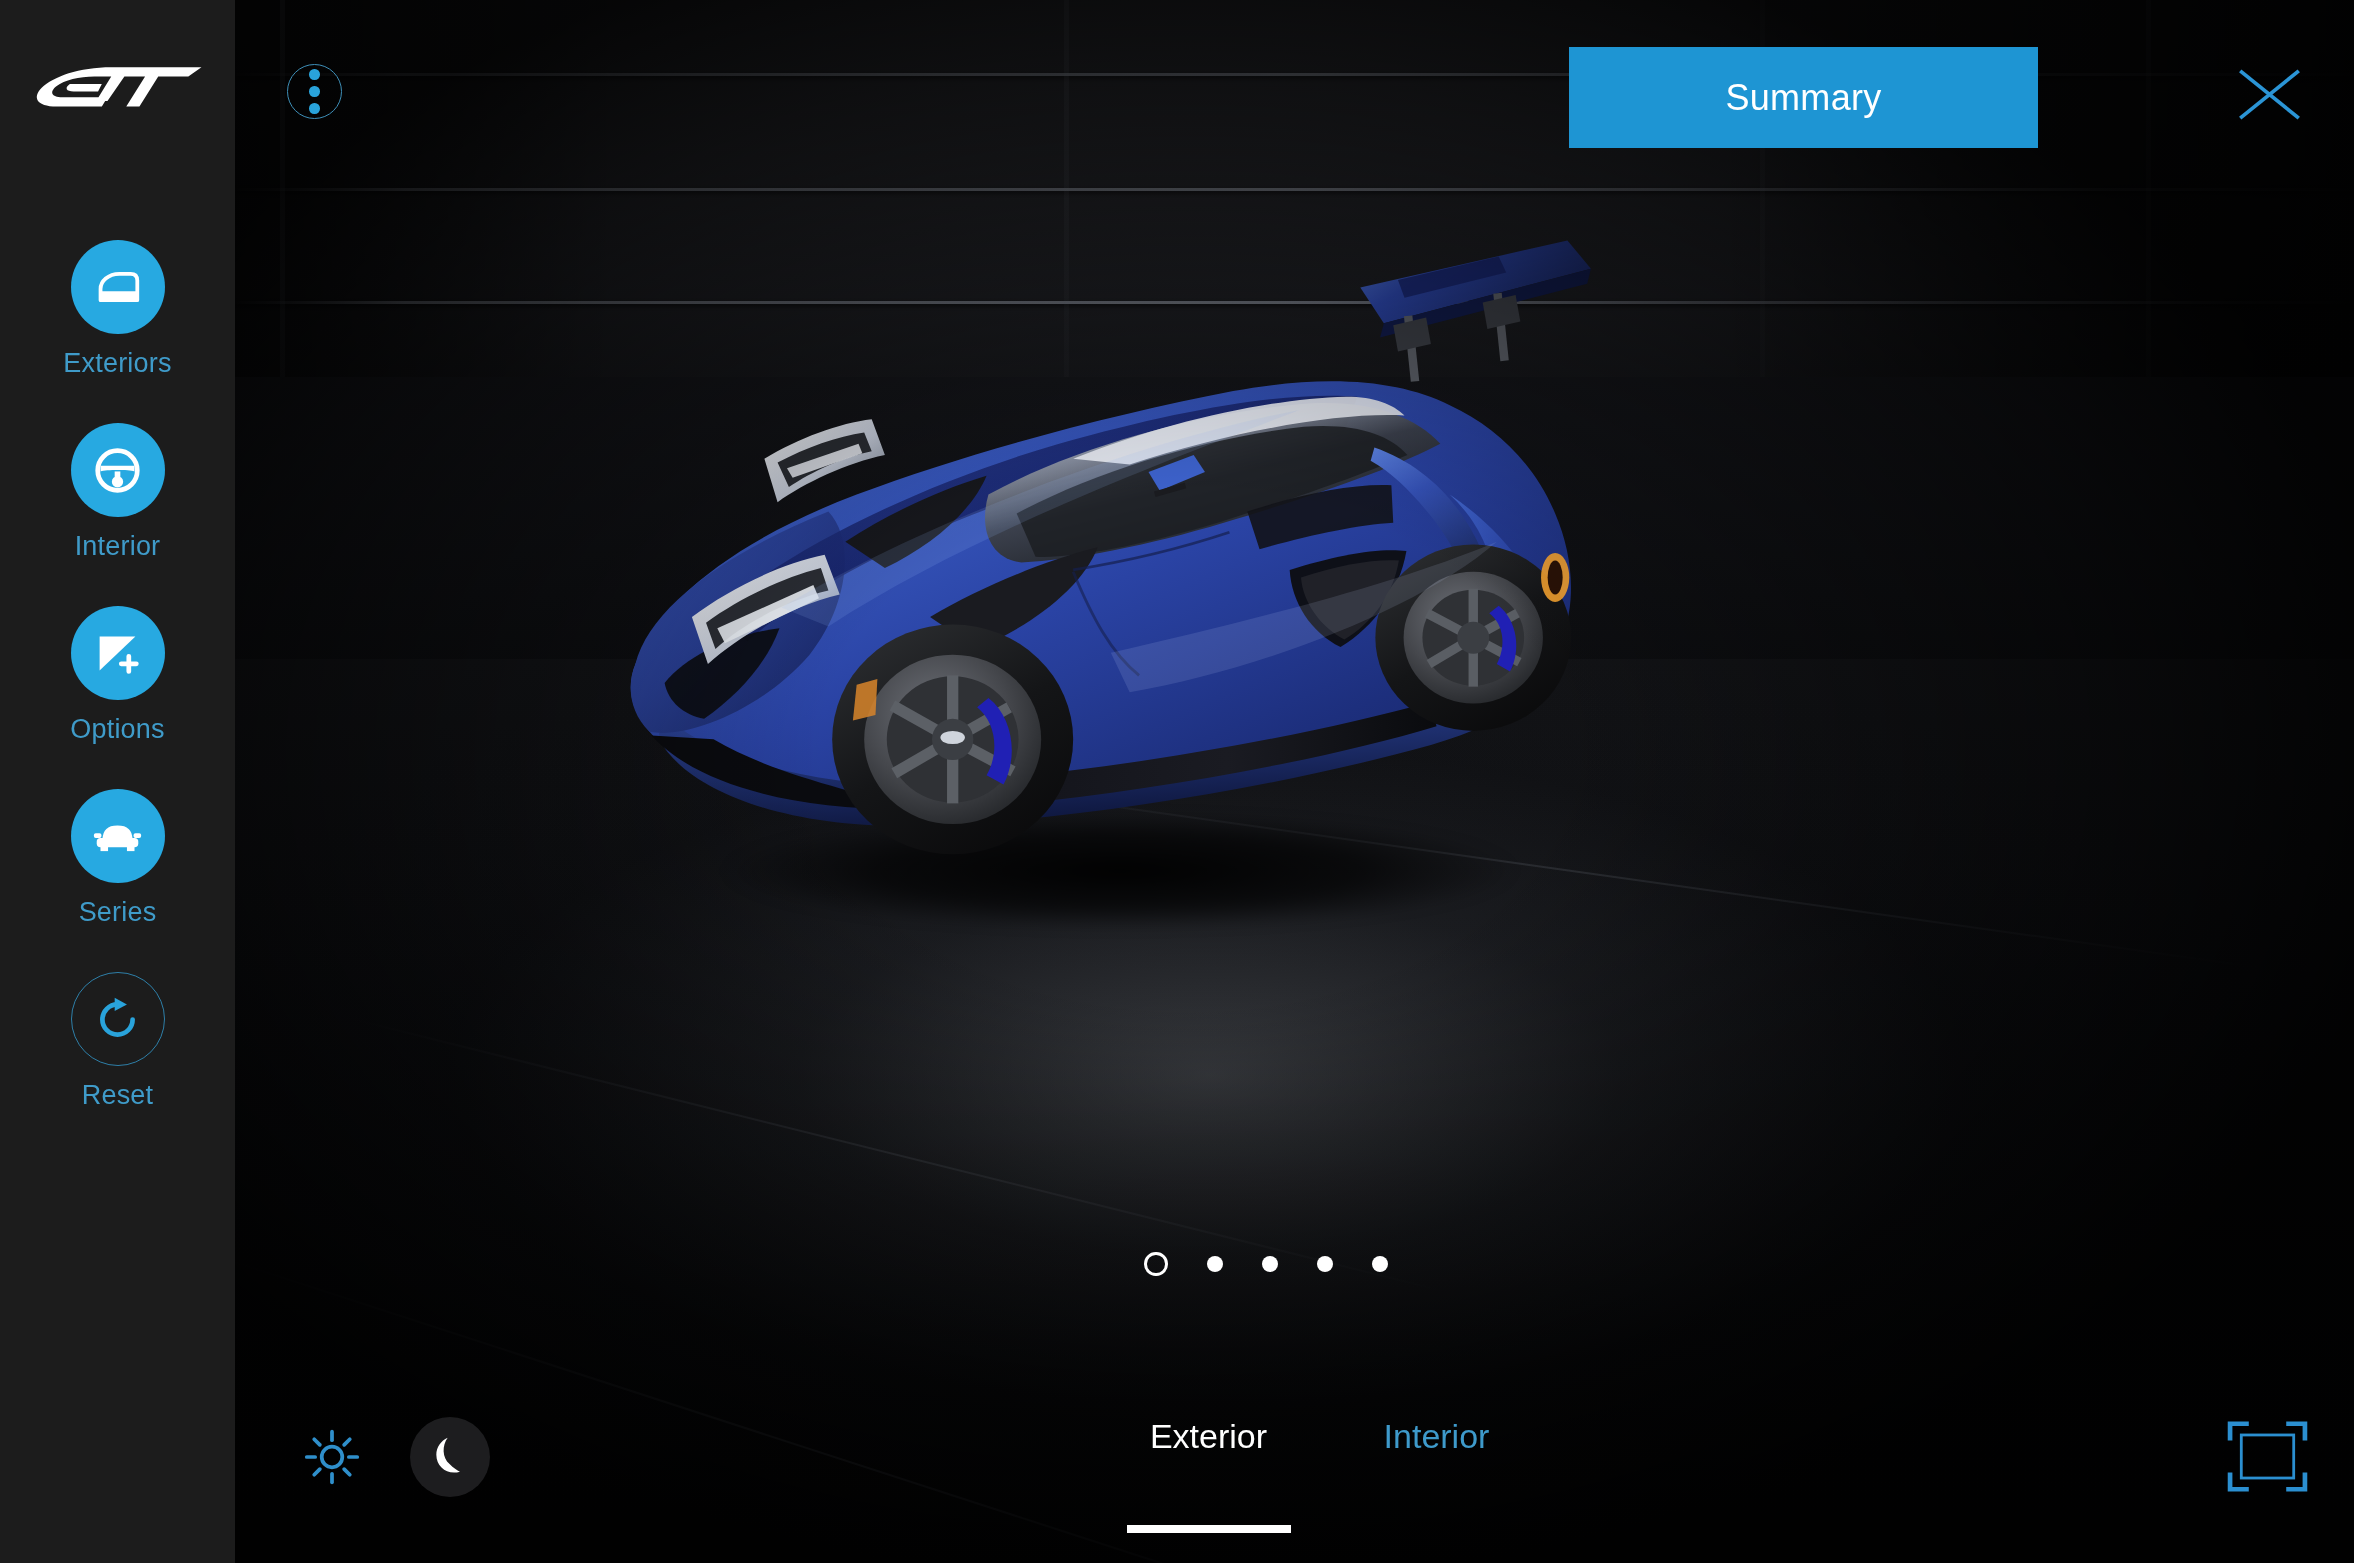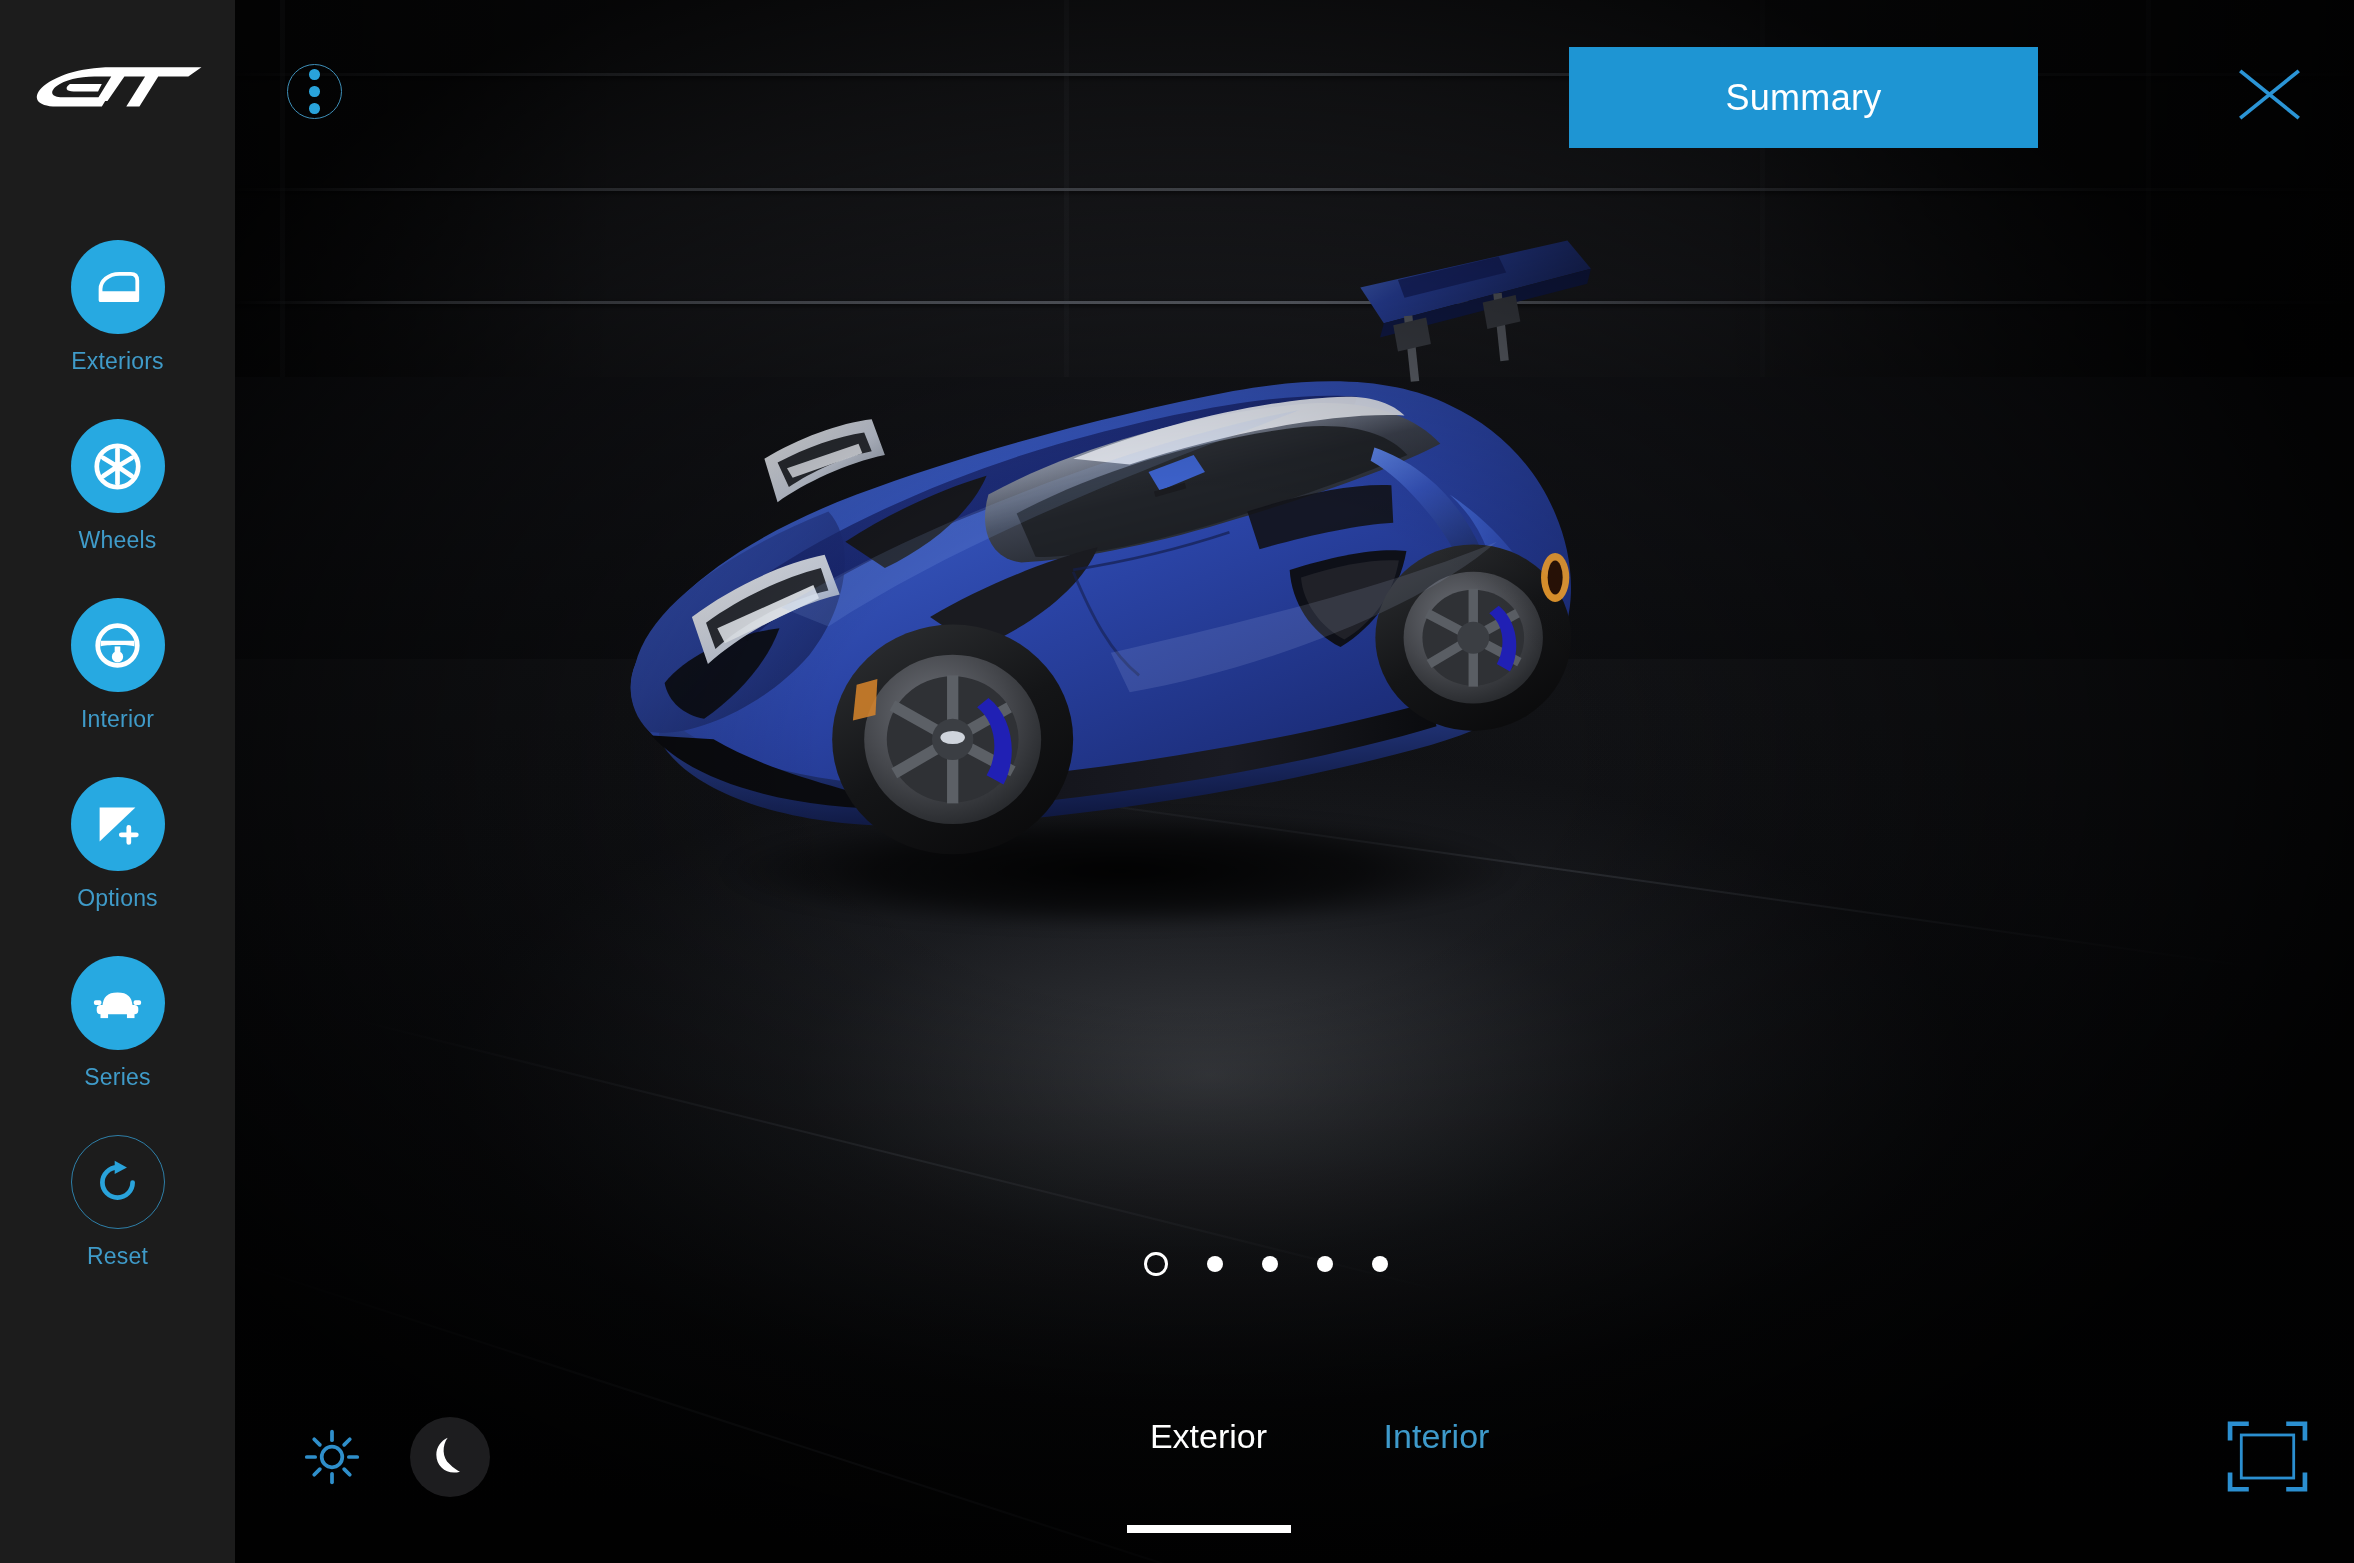--- a/index.html
+++ b/index.html
@@ -90,21 +90,21 @@
     display:flex; flex-direction:column; align-items:center;
     margin-bottom:44px; cursor:pointer;
   }
   .nav-circle {
     width:94px; height:94px; border-radius:50%;
     background:#27A9E1;
     display:flex; align-items:center; justify-content:center;
   }
   .nav-circle.outline { background:transparent; border:1.9px solid #2E7FA8; }
   .nav-label {
-    margin-top:14px; font-size:23px; color:#3F9BC9; letter-spacing:0.2px;
+    margin-top:14px; font-size:27px; color:#3F9BC9; letter-spacing:0.2px;
   }
 
   
   .kebab {
     position:absolute; left:287px; top:64px;
     width:55px; height:55px; border-radius:50%;
     border:1.9px solid #3E8FB8;
     display:flex; flex-direction:column; align-items:center; justify-content:center;
     gap:6.6px; z-index:25; cursor:pointer;
   }
@@ -407,37 +407,20 @@
         <div class="nav-circle">
           <svg width="49" height="38" viewBox="0 0 52 40" xmlns="http://www.w3.org/2000/svg">
             <path d="M8 34 L8 22 C8 14 16 6 28 6 L40 6 C45 6 47 9 47 13 L47 34 Z" fill="none" stroke="#fff" stroke-width="4" stroke-linejoin="round"></path>
             <path d="M9 26 L47 26" stroke="#fff" stroke-width="3"></path>
             <rect x="9" y="27" width="38" height="8" fill="#fff"></rect>
           </svg>
         </div>
         <span class="nav-label">Exteriors</span>
       </div>
 
-      <div class="nav-item">
-        <div class="nav-circle">
-          <svg width="49" height="49" viewBox="0 0 52 52" xmlns="http://www.w3.org/2000/svg">
-            <circle cx="26" cy="26" r="22" fill="none" stroke="#fff" stroke-width="5"></circle>
-            <circle cx="26" cy="26" r="5" fill="#fff"></circle>
-            <g stroke="#fff" stroke-width="5" stroke-linecap="round">
-              <line x1="26" y1="26" x2="26" y2="8"></line>
-              <line x1="26" y1="26" x2="41" y2="17"></line>
-              <line x1="26" y1="26" x2="41" y2="36"></line>
-              <line x1="26" y1="26" x2="26" y2="44"></line>
-              <line x1="26" y1="26" x2="11" y2="36"></line>
-              <line x1="26" y1="26" x2="11" y2="17"></line>
-            </g>
-          </svg>
-        </div>
-        <span class="nav-label">Wheels</span>
-      </div>
 
       <div class="nav-item">
         <div class="nav-circle">
           <svg width="49" height="49" viewBox="0 0 52 52" xmlns="http://www.w3.org/2000/svg">
             <circle cx="26" cy="26" r="21" fill="none" stroke="#fff" stroke-width="5"></circle>
             <path d="M8 21 L44 21 L44 27 C38 25 14 25 8 27 Z" fill="#fff"></path>
             <circle cx="26" cy="38" r="6" fill="#fff"></circle>
             <rect x="23" y="27" width="6" height="8" fill="#fff"></rect>
           </svg>
         </div>

